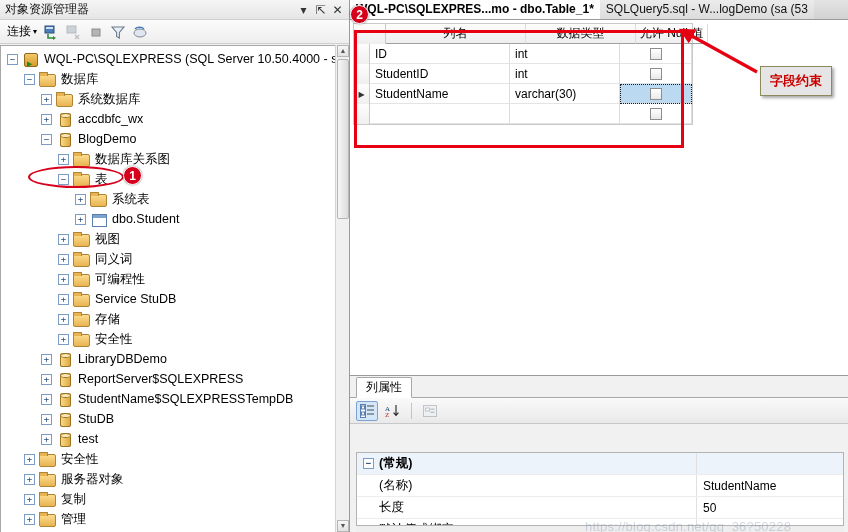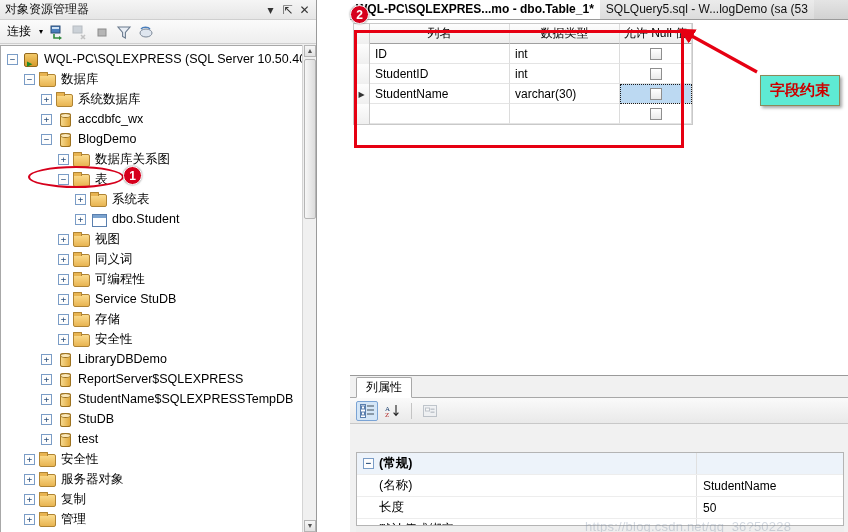--- a/index.html
+++ b/index.html
@@ -9,42 +9,42 @@
     overflow: hidden;
     background: #ffffff;
     font-family: "Liberation Sans", "DejaVu Sans", sans-serif;
     font-size: 12px;
     color: #000000;
   }
   #root { position: relative; width: 848px; height: 532px; }
 
   
   #obj-explorer {
-    position: absolute; left: 0; top: 0; width: 317px; height: 532px;
+    position: absolute; left: 0; top: 0; width: 350px; height: 532px;
     background: #f0f0f0;
     border-right: 1px solid #9a9a9a;
   }
   .oe-titlebar {
     height: 20px; display: flex; align-items: center;
     padding: 0 3px 0 5px;
     background: linear-gradient(to bottom,#f5f5f5 0%, #e6e6e6 100%);
     border-bottom: 1px solid #cfcfcf;
   }
   .oe-title { font-size: 12px; flex: 1; white-space: nowrap; color:#111; }
   .oe-tb-btn {
     width: 17px; height: 17px; display:flex; align-items:center; justify-content:center;
     font-size: 12px; color:#333; cursor: default;
   }
   .oe-toolbar {
     height: 24px; display: flex; align-items: center; gap: 2px;
     padding: 0 4px;
     background: linear-gradient(to bottom,#fbfbfb 0%, #eeeeee 100%);
     border-bottom: 1px solid #cfcfcf;
   }
-  .connect-btn { font-size: 12px; padding: 1px 3px; display:flex; align-items:center; gap:8px; }
+  .connect-btn { font-size: 12px; padding: 1px 3px; display:flex; align-items:center; gap:2px; }
   .tb-ico { width: 20px; height: 20px; display:flex; align-items:center; justify-content:center; }
 
   .oe-tree {
     position: absolute; left: 0; top: 45px; right: 14px; bottom: 0;
     background: #ffffff;
     border: 1px solid #a8a8a8; border-right: none; border-bottom: none;
     overflow: hidden;
     padding-top: 3px;
   }
   .oe-vscroll {
@@ -132,21 +132,21 @@
   
   #designer {
     position: absolute; left: 0; top: 20px; width: 498px; height: 355px;
     background: #ffffff;
   }
   .grid {
     position: absolute; left: 3px; top: 3px; width: 340px;
     background: #fff; border: 1px solid #c9c9c9;
   }
   .grow { display: flex; height: 20px; align-items: stretch; }
-  .ghead { background: linear-gradient(to bottom,#fdfdfd,#ededed); font-weight: normal; }
+  .ghead { background: linear-gradient(to bottom,#fdfdfd,#ededed); font-weight: normal; padding-left: 16px; }
   .ghead .gcell { border-bottom: 1px solid #a0a0a0; text-align:center; justify-content:center; }
   .gsel { width: 16px; flex: 0 0 16px; border-right: 1px solid #c9c9c9;
           background: linear-gradient(to bottom,#fdfdfd,#efefef);
           display:flex; align-items:center; justify-content:center; font-size:8px; color:#333; }
   .gcell {
     display:flex; align-items:center; padding: 0 5px;
     border-right: 1px solid #dcdcdc; border-bottom: 1px solid #e4e4e4;
     font-size: 12px; overflow:hidden; white-space:nowrap;
   }
   .c-name { width: 140px; flex: 0 0 140px; }
@@ -161,25 +161,24 @@
   
   .red-rect {
     position: absolute; left: 4px; top: 10px; width: 330px; height: 118px;
     border: 3px solid #e60012; pointer-events: none;
   }
   
   .red-arrow { position: absolute; left: 0; top: 0; pointer-events:none; }
 
   .callout {
     position: absolute; left: 760px; top: 66px;
-    background: #5eead4; border: 1px solid #8a8a5a;
-    color: #cc0000; font-weight: bold; font-size: 15px;
+    background: #e5e5e5; border: 1px solid #8a8a5a;
+    color: #cc0000; font-weight: bold; font-size: 13px;
     padding: 5px 9px; box-shadow: 2px 2px 3px rgba(0,0,0,.35);
     white-space: nowrap;
-    margin-top: 9px;
   }
 
   
   .badge {
     position: absolute; width: 19px; height: 19px; border-radius: 50%;
     background: #d6001c; color: #fff; font-weight: bold; font-size: 12px;
     display:flex; align-items:center; justify-content:center;
     border: 1.5px solid #ffffff; box-shadow: 0 0 2px rgba(0,0,0,.5);
   }
   .ellipse-mark {

